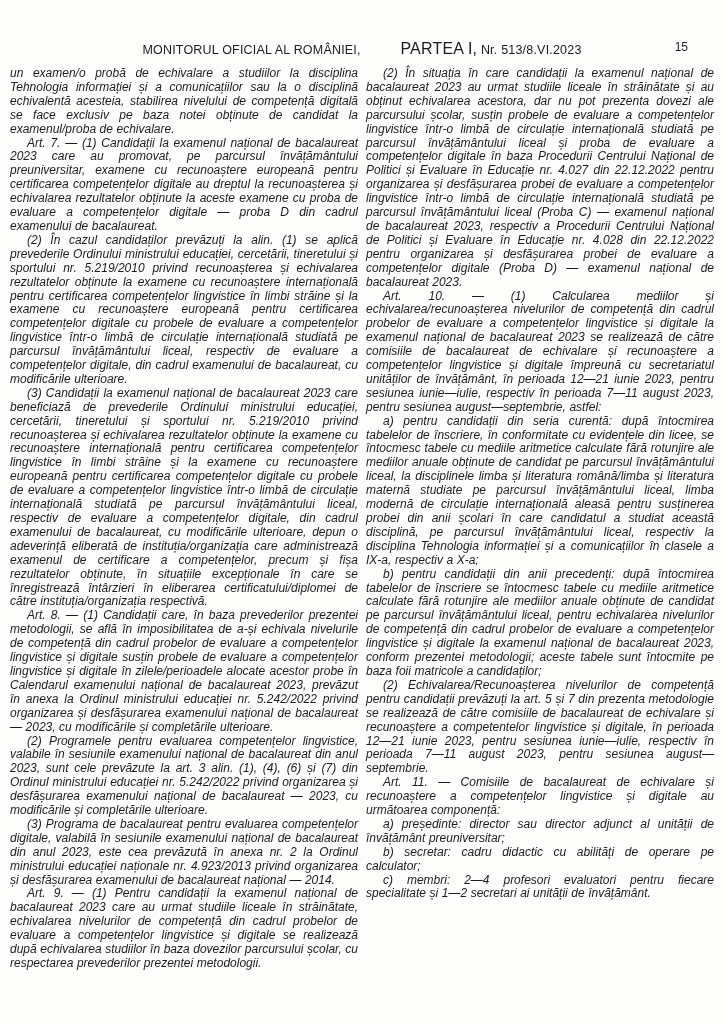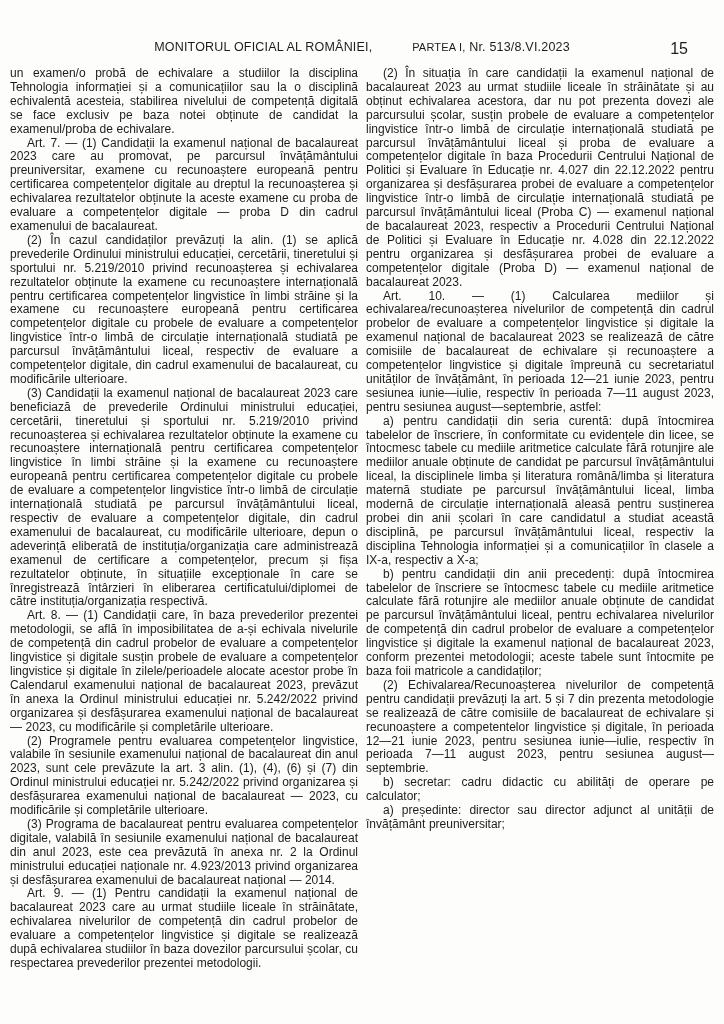--- a/index.html
+++ b/index.html
@@ -26,40 +26,41 @@
     height: 16px;
   }
   .header-title {
     text-align: center;
     font-size: 12.5px;
     letter-spacing: 0.2px;
     white-space: nowrap;
     color: #1c1c1c;
   }
   .header-title .part-seg {
-    font-size: 11px;
+    font-size: 16px;
     margin-left: 36px;
   }
   .page-number {
     position: absolute;
     top: 0;
     right: 36px;
-    font-size: 16px;
+    font-size: 12px;
   }
   .body-columns {
     position: absolute;
     top: 67px;
     left: 10px;
     width: 704px;
     display: flex;
     gap: 8px;
   }
   .col {
     width: 348px;
     flex: 0 0 348px;
+    font-style: italic;
   }
   .para {
     margin: 0;
     font-size: 12px;
     line-height: 13.9px;
     text-align: justify;
     text-indent: 17px;
     word-spacing: 0.2px;
     hyphens: none;
   }
@@ -85,17 +86,19 @@
         <p class="para">(2) Programele pentru evaluarea competențelor lingvistice, valabile în sesiunile examenului național de bacalaureat din anul 2023, sunt cele prevăzute la art. 3 alin. (1), (4), (6) și (7) din Ordinul ministrului educației nr. 5.242/2022 privind organizarea și desfășurarea examenului național de bacalaureat — 2023, cu modificările și completările ulterioare.</p>
         <p class="para">(3) Programa de bacalaureat pentru evaluarea competențelor digitale, valabilă în sesiunile examenului național de bacalaureat din anul 2023, este cea prevăzută în anexa nr. 2 la Ordinul ministrului educației naționale nr. 4.923/2013 privind organizarea și desfășurarea examenului de bacalaureat național — 2014.</p>
         <p class="para">Art. 9. — (1) Pentru candidații la examenul național de bacalaureat 2023 care au urmat studiile liceale în străinătate, echivalarea nivelurilor de competență din cadrul probelor de evaluare a competențelor lingvistice și digitale se realizează după echivalarea studiilor în baza dovezilor parcursului școlar, cu respectarea prevederilor prezentei metodologii.</p>
       </div>
     <div class="col col-right">
         <p class="para">(2) În situația în care candidații la examenul național de bacalaureat 2023 au urmat studiile liceale în străinătate și au obținut echivalarea acestora, dar nu pot prezenta dovezi ale parcursului școlar, susțin probele de evaluare a competențelor lingvistice într-o limbă de circulație internațională studiată pe parcursul învățământului liceal și proba de evaluare a competențelor digitale în baza Procedurii Centrului Național de Politici și Evaluare în Educație nr. 4.027 din 22.12.2022 pentru organizarea și desfășurarea probei de evaluare a competențelor lingvistice într-o limbă de circulație internațională studiată pe parcursul învățământului liceal (Proba C) — examenul național de bacalaureat 2023, respectiv a Procedurii Centrului Național de Politici și Evaluare în Educație nr. 4.028 din 22.12.2022 pentru organizarea și desfășurarea probei de evaluare a competențelor digitale (Proba D) — examenul național de bacalaureat 2023.</p>
         <p class="para">Art. 10. — (1) Calcularea mediilor și echivalarea/recunoașterea nivelurilor de competență din cadrul probelor de evaluare a competențelor lingvistice și digitale la examenul național de bacalaureat 2023 se realizează de către comisiile de bacalaureat de echivalare și recunoaștere a competențelor lingvistice și digitale împreună cu secretariatul unităților de învățământ, în perioada 12—21 iunie 2023, pentru sesiunea iunie—iulie, respectiv în perioada 7—11 august 2023, pentru sesiunea august—septembrie, astfel:</p>
         <p class="para">a) pentru candidații din seria curentă: după întocmirea tabelelor de înscriere, în conformitate cu evidențele din licee, se întocmesc tabele cu mediile aritmetice calculate fără rotunjire ale mediilor anuale obținute de candidat pe parcursul învățământului liceal, la disciplinele limba și literatura română/limba și literatura maternă studiate pe parcursul învățământului liceal, limba modernă de circulație internațională aleasă pentru susținerea probei din anii școlari în care candidatul a studiat această disciplină, pe parcursul învățământului liceal, respectiv la disciplina Tehnologia informației și a comunicațiilor în clasele a IX-a, respectiv a X-a;</p>
         <p class="para">b) pentru candidații din anii precedenți: după întocmirea tabelelor de înscriere se întocmesc tabele cu mediile aritmetice calculate fără rotunjire ale mediilor anuale obținute de candidat pe parcursul învățământului liceal, pentru echivalarea nivelurilor de competență din cadrul probelor de evaluare a competențelor lingvistice și digitale la examenul național de bacalaureat 2023, conform prezentei metodologii; aceste tabele sunt întocmite pe baza foii matricole a candidaților;</p>
         <p class="para">(2) Echivalarea/Recunoașterea nivelurilor de competență pentru candidații prevăzuți la art. 5 și 7 din prezenta metodologie se realizează de către comisiile de bacalaureat de echivalare și recunoaștere a competentelor lingvistice și digitale, în perioada 12—21 iunie 2023, pentru sesiunea iunie—iulie, respectiv în perioada 7—11 august 2023, pentru sesiunea august—septembrie.</p>
+        <p class="para">Art. 11. — Comisiile de bacalaureat de echivalare și recunoaștere a competențelor lingvistice și digitale au următoarea componență:</p>
+        <p class="para">a) președinte: director sau director adjunct al unității de învățământ preuniversitar;</p>
         <p class="para">b) secretar: cadru didactic cu abilități de operare pe calculator;</p>
-        <p class="para">a) președinte: director sau director adjunct al unității de învățământ preuniversitar;</p>
+        <p class="para">c) membri: 2—4 profesori evaluatori pentru fiecare specialitate și 1—2 secretari ai unității de învățământ.</p>
       </div>
   </div>
 </div>
 
 </body></html>

